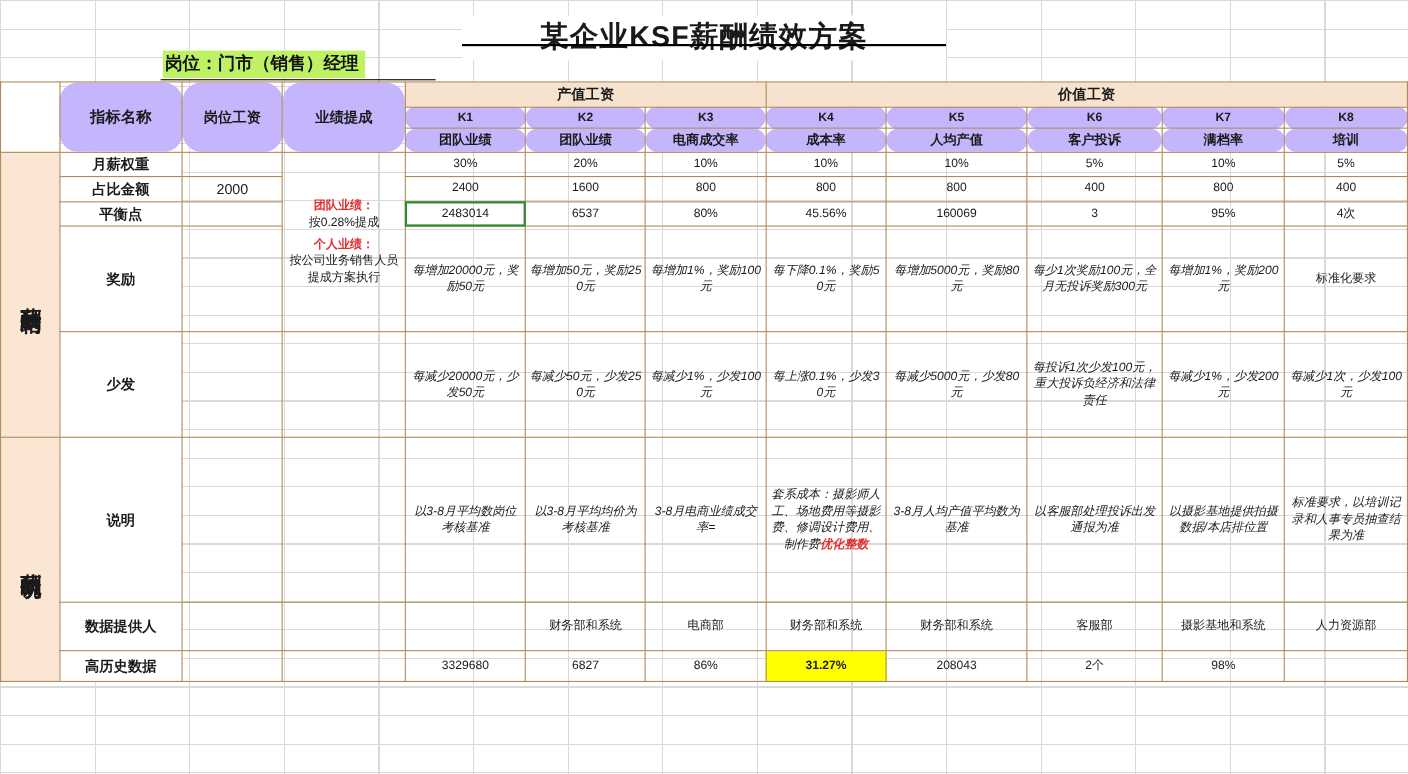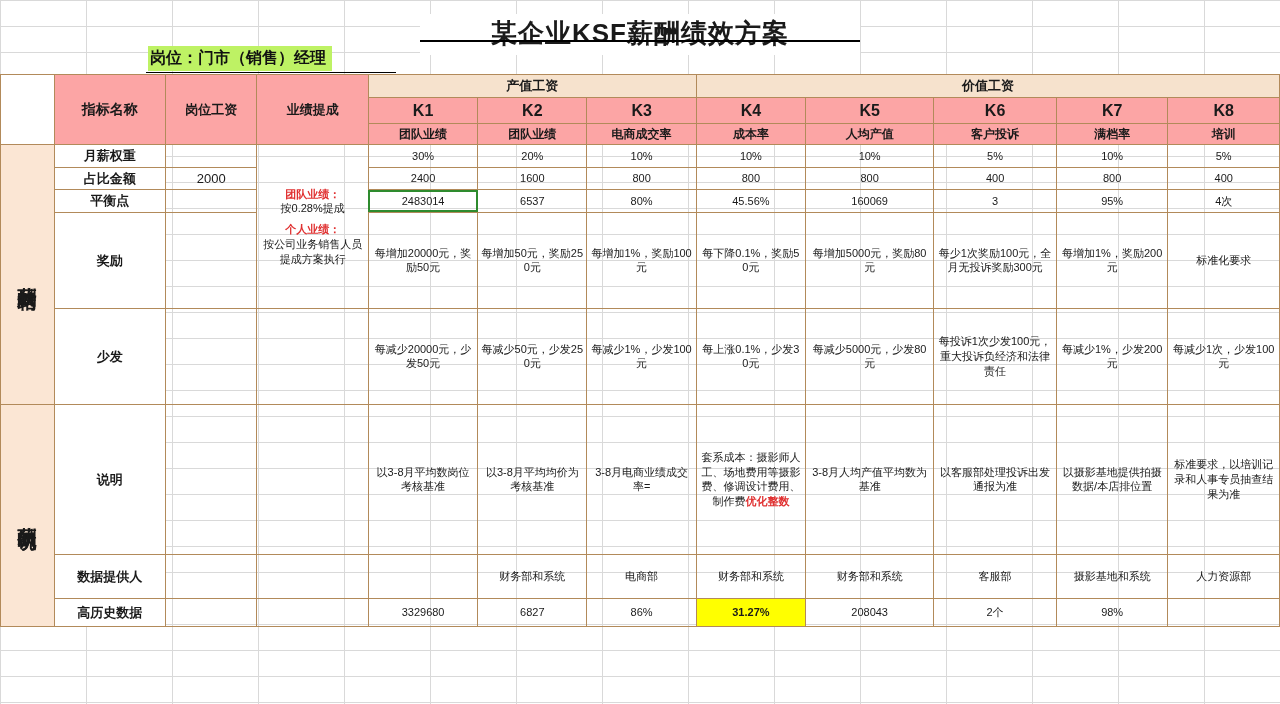--- a/index.html
+++ b/index.html
@@ -82,22 +82,23 @@
   }
   table.ksf td, table.ksf th {
     border: 1px solid #b28a5a;
     vertical-align: middle;
     text-align: center;
     padding: 2px 3px;
     line-height: 1.35;
     word-break: break-all;
   }
   .hdr {
-    background: #fca5a5;
-    font-weight: bold;
+    background: #c4b5fd;
+    font-weight: bold;
+    border-radius: 17px;
   }
   .hdr-band {
     background: #f6e2cd;
     font-weight: bold;
     font-size: 13px;
   }
   .sidebar-cell {
     background: #fbe6d4;
     font-weight: bold;
     font-size: 19px;
@@ -105,34 +106,35 @@
     letter-spacing: 2px;
     line-height: 1.25;
   }
   .rowlabel {
     font-weight: bold;
     font-size: 13px;
     background: #ffffff;
   }
   .kcode {
     font-weight: bold;
-    font-size: 16px;
+    font-size: 11px;
     margin-left: 28px;
   }
   .kname {
     font-weight: bold;
     font-size: 12px;
   }
   .small {
     font-size: 11px;
   }
   .cell-text {
     font-size: 11px;
     text-align: left;
     padding: 4px 5px;
+    font-style: italic;
   }
   .cell-text-c {
     font-size: 11px;
     text-align: center;
     padding: 4px 5px;
   }
   .red {
     color: #e03030;
     font-weight: bold;
   }

